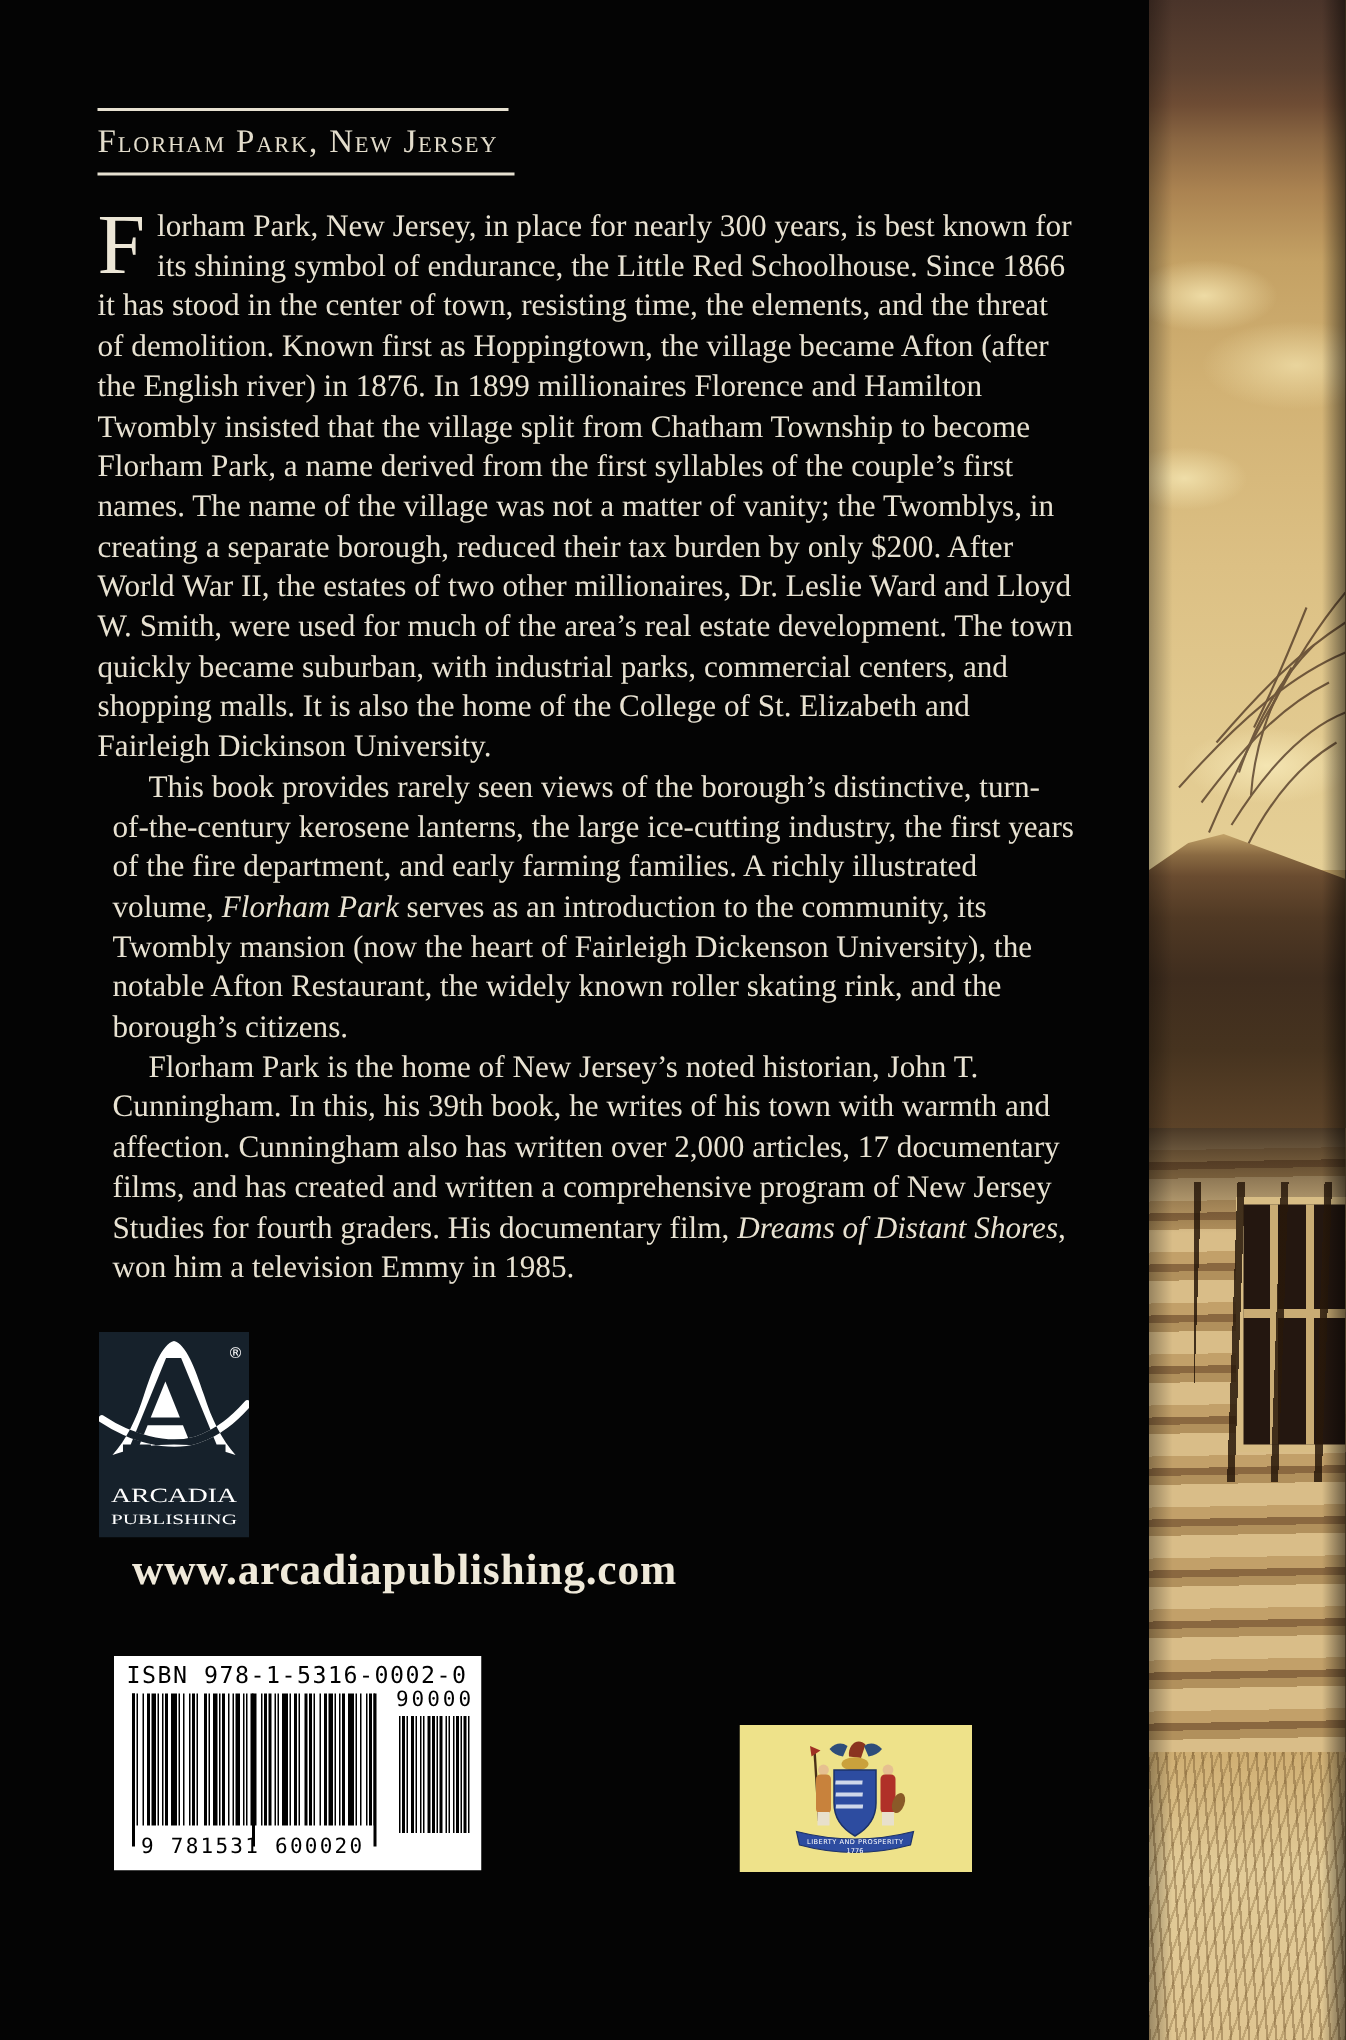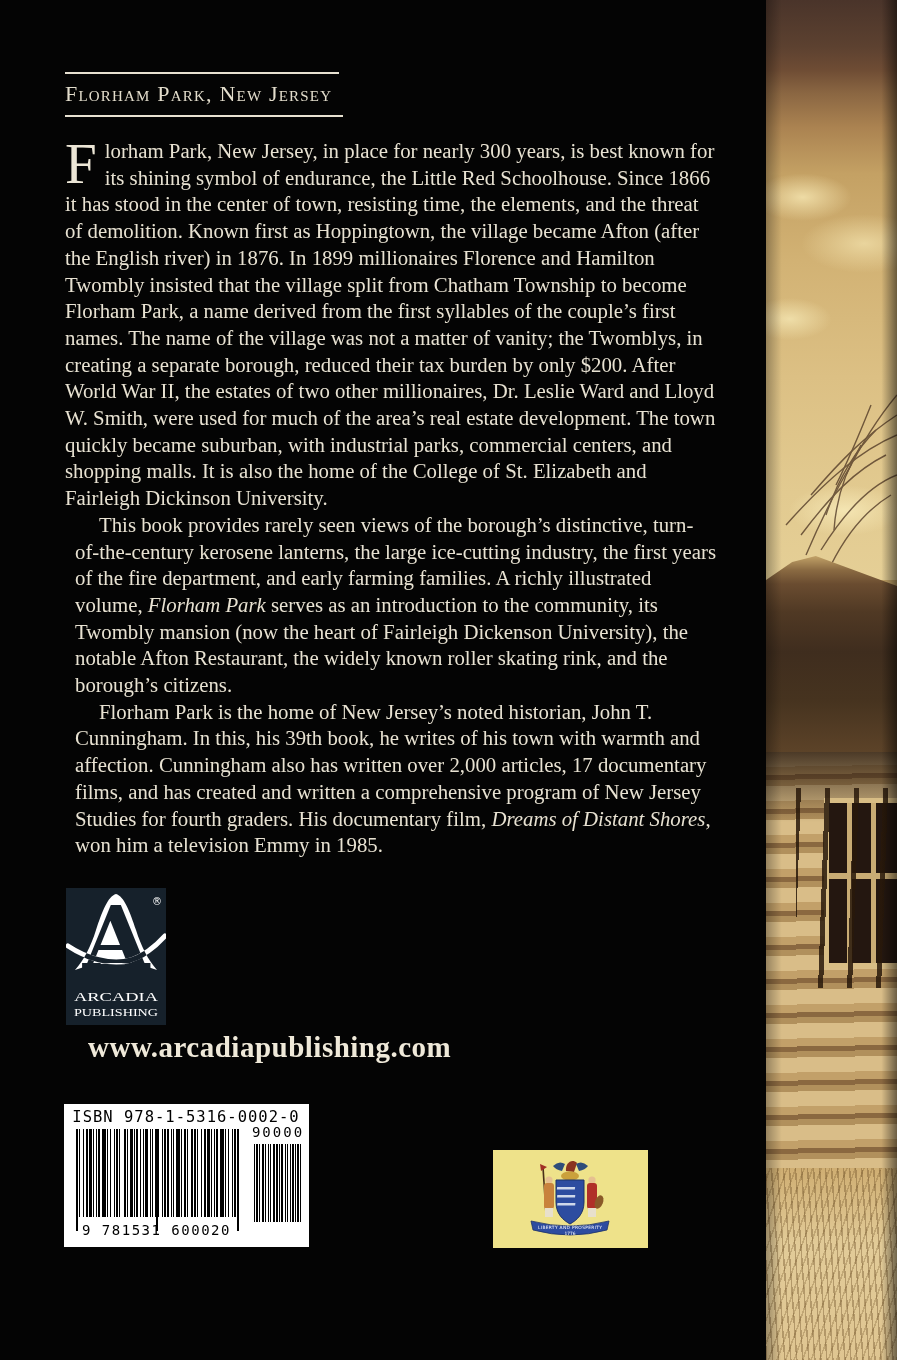--- a/index.html
+++ b/index.html
@@ -22,21 +22,21 @@
   .drop-cap{float:left;font-size:57px;line-height:44px;padding:4px 8px 0 0;color:#ece6d6;}
 
   
   .logo{position:absolute;left:66px;top:888px;width:100px;height:137px;}
 
   
   .website{position:absolute;left:63px;top:1031px;font-size:29px;font-weight:bold;
            color:#efe9d9;letter-spacing:0.5px;margin-left:25px;}
 
   
-  .barcode{position:absolute;left:64px;top:1104px;width:245px;height:143px;border-radius:25px;}
+  .barcode{position:absolute;left:76px;top:1104px;width:245px;height:143px;border-radius:25px;}
 
   
   .flag{position:absolute;left:493px;top:1150px;width:155px;height:98px;}
 
   
   .strip{position:absolute;left:766px;top:0;width:131px;height:1360px;overflow:hidden;background:#c9a86a;}
   .sp{position:absolute;left:0;width:100%;}
   .sp-sky{top:0;height:580px;
     background:
       radial-gradient(70px 34px at 28% 34%, rgba(240,222,168,.95), rgba(240,222,168,0) 70%),

